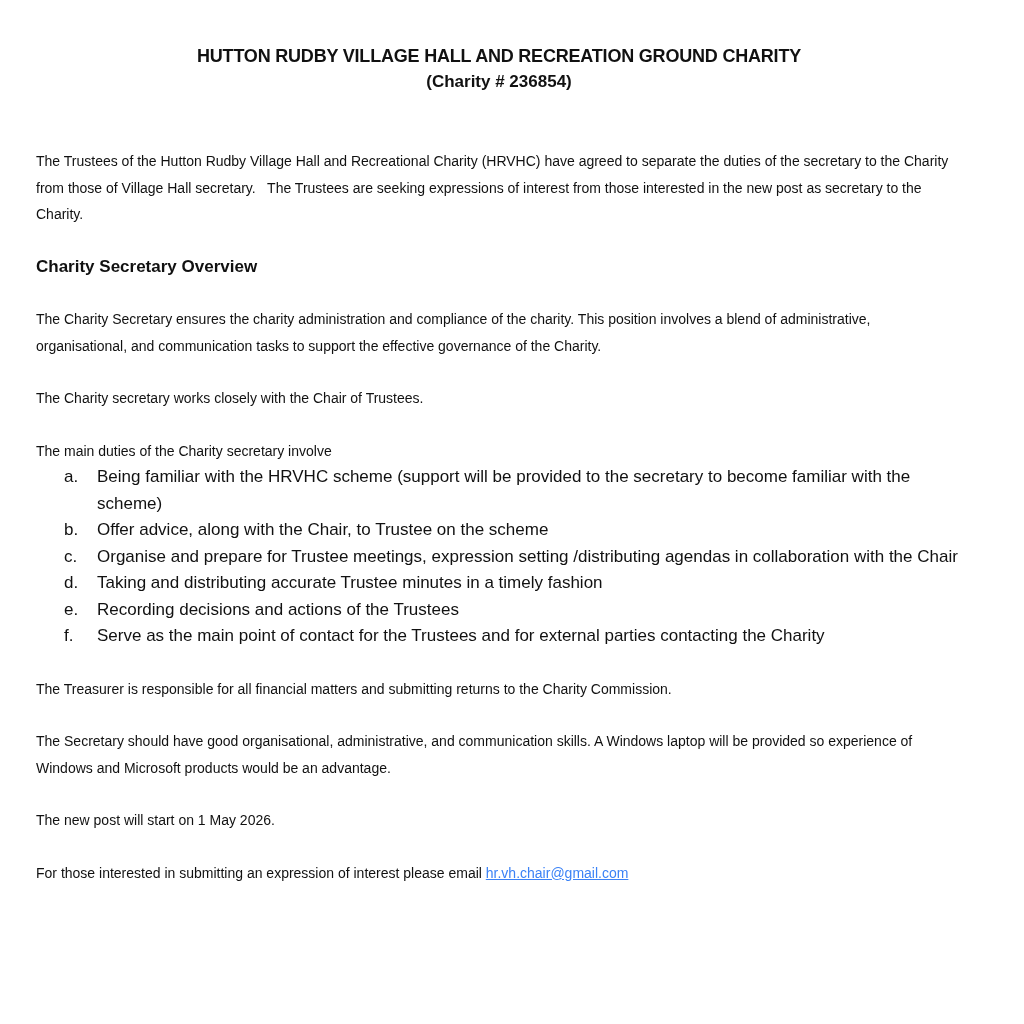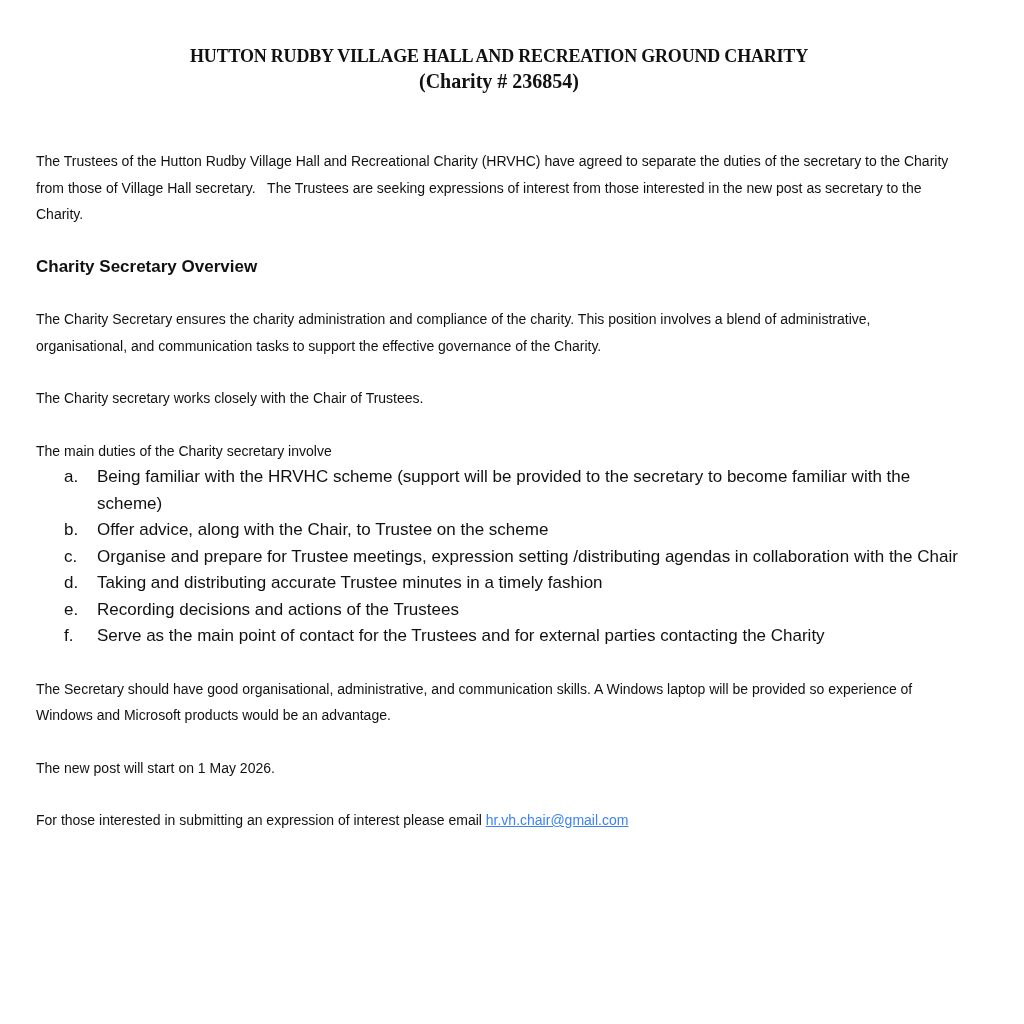--- a/index.html
+++ b/index.html
@@ -10,31 +10,30 @@
     font-family: "Liberation Sans", "DejaVu Sans", sans-serif;
     color: #111111;
     overflow: hidden;
   }
   .doc {
     padding: 44px 62px 0 36px;
   }
   .title-block {
     text-align: center;
     margin-bottom: 54px;
-    font-family: Liberation Serif, serif;
   }
   .title-line1 {
     font-weight: bold;
     font-size: 18px;
     line-height: 25px;
     letter-spacing: -0.2px;
   }
   .title-line2 {
     font-weight: bold;
-    font-size: 20px;
+    font-size: 17px;
     line-height: 25px;
   }
   p.body-para {
     font-size: 14px;
     line-height: 26.5px;
     margin: 0 0 26px 0;
     white-space: pre-wrap;
   }
   p.section-heading {
     font-size: 17px;
@@ -106,20 +105,21 @@
     <div class="duty-item">
       <span class="duty-marker">e.</span>
       <span class="duty-text">Recording decisions and actions of the Trustees</span>
     </div>
     <div class="duty-item">
       <span class="duty-marker">f.</span>
       <span class="duty-text">Serve as the main point of contact for the Trustees and for external parties contacting the Charity</span>
     </div>
   </div>
 
+  <p class="body-para">The Treasurer is responsible for all financial matters and submitting returns to the Charity Commission.</p>
 
   <p class="body-para">The Secretary should have good organisational, administrative, and communication skills. A Windows laptop will be provided so experience of Windows and Microsoft products would be an advantage.</p>
 
   <p class="body-para">The new post will start on 1 May 2026.</p>
 
   <p class="body-para no-gap"><span>For those interested in submitting an expression of interest please email </span><a class="email-link">hr.vh.chair@gmail.com</a></p>
 
 </div>
 
 </body></html>

